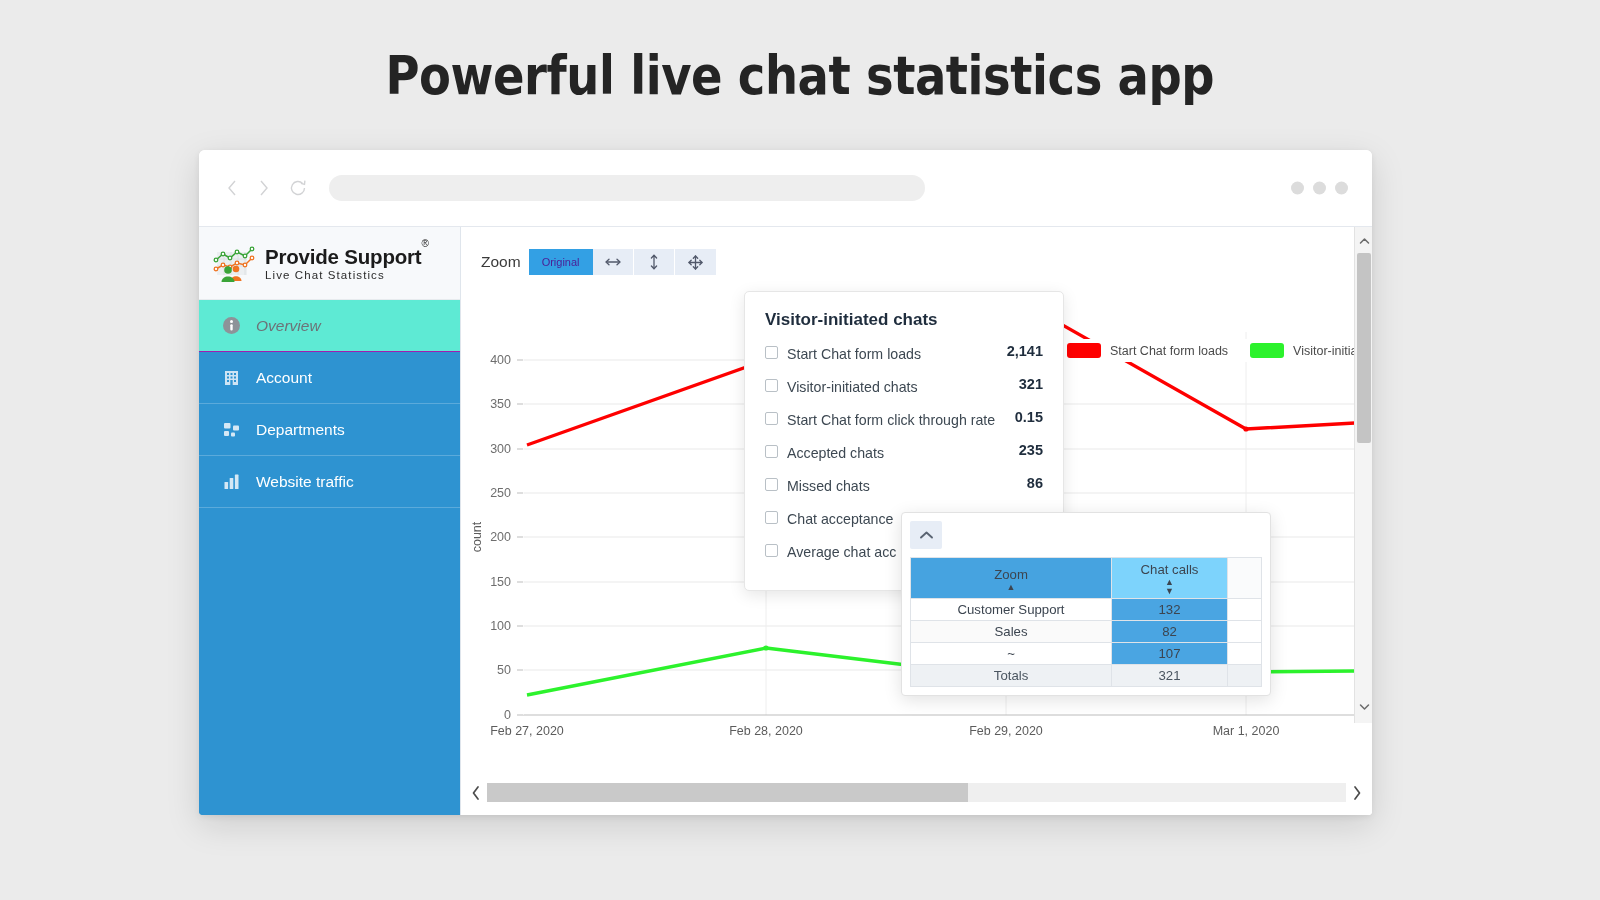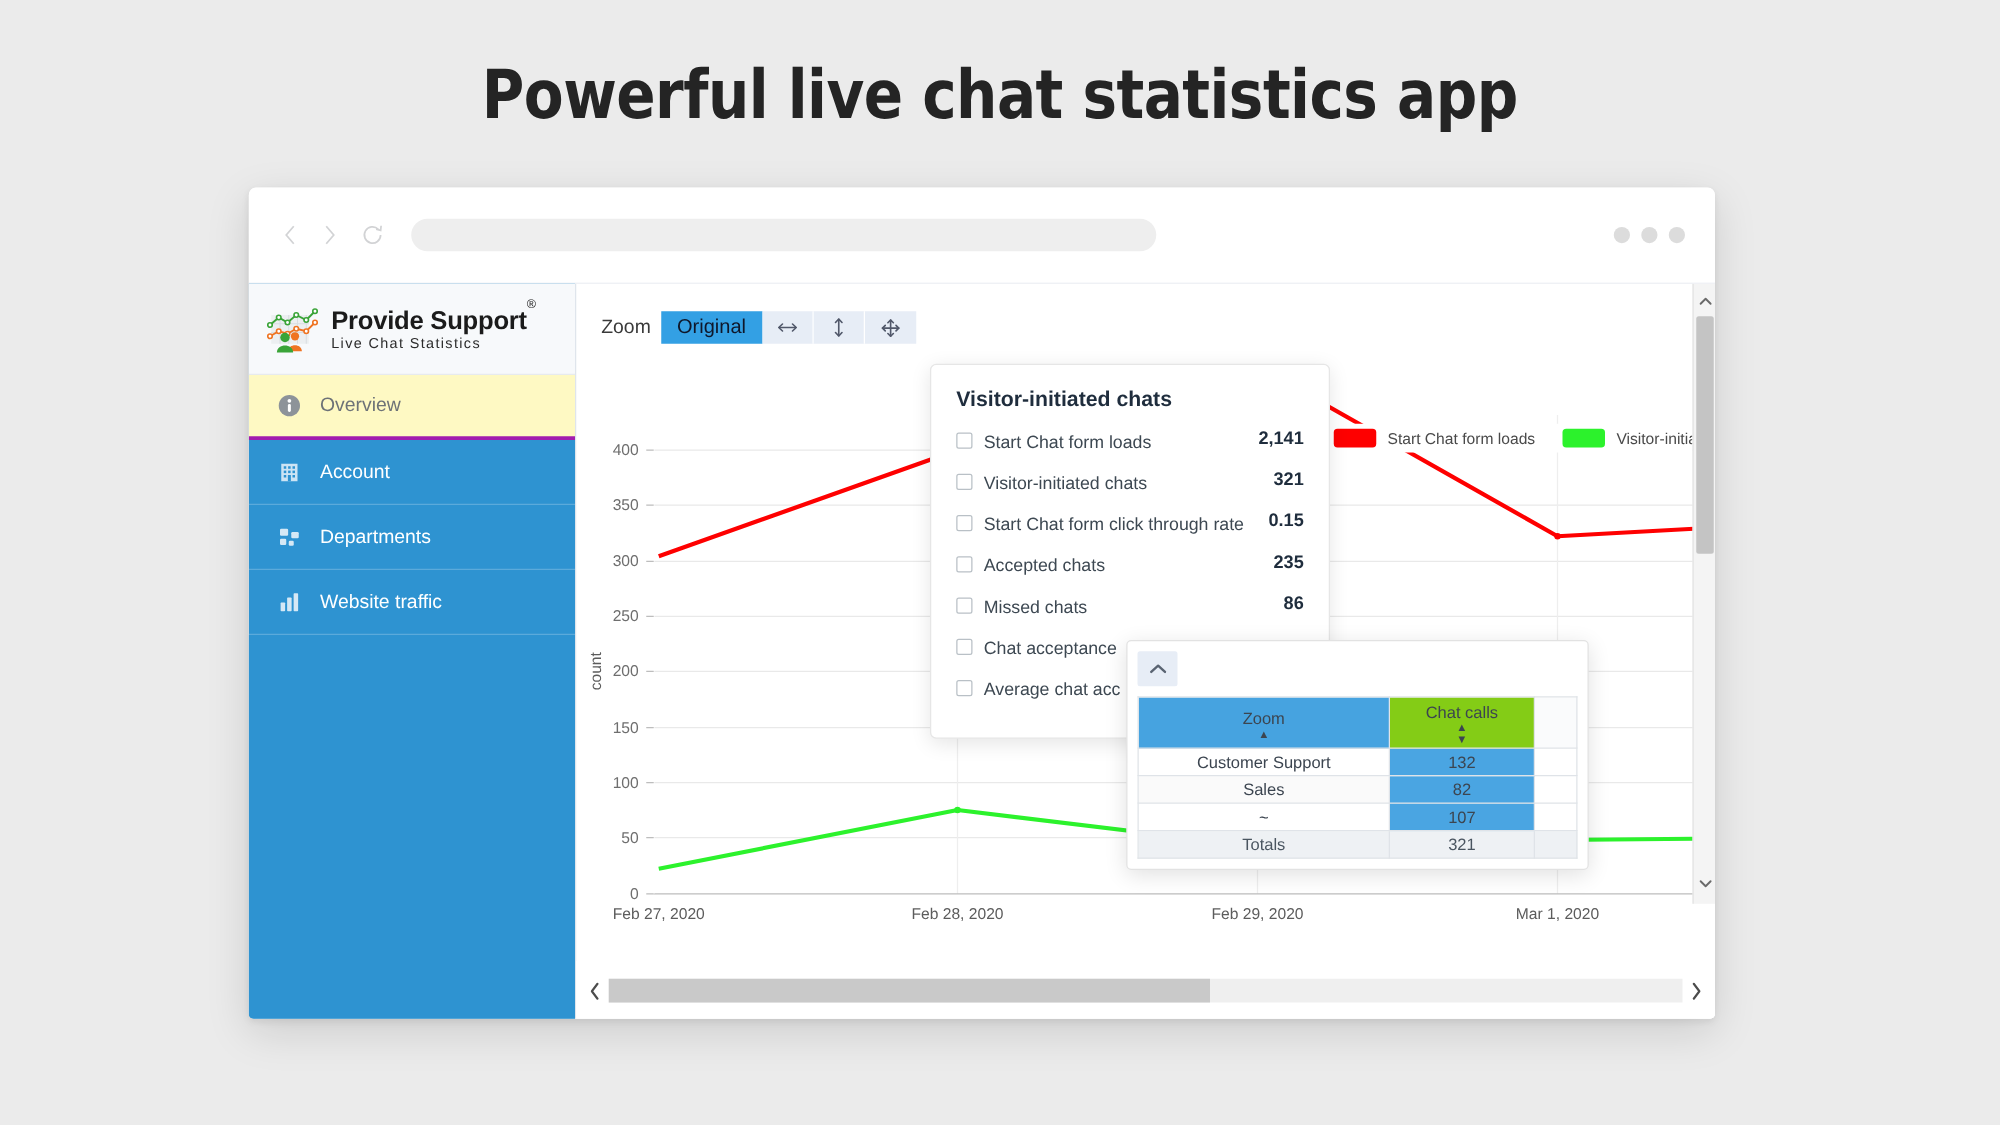--- a/index.html
+++ b/index.html
@@ -97,23 +97,24 @@
   .nav-item {
     height: 52px;
     display: flex; align-items: center;
     padding-left: 19px;
     color: #ffffff;
     font-size: 15.5px;
     border-bottom: 1px solid rgba(255,255,255,.22);
     cursor: pointer;
   }
   .nav-item.active {
-    background: #fef9c3;
+    background: #5eead4;
     color: #6d7277;
-    border-bottom: 3px solid #a21caf;
+    border-bottom: 1px solid #a21caf;
+    font-style: italic;
   }
   .nav-ico {
     width: 26px; flex: 0 0 26px;
     margin-right: 12px;
     display: flex; align-items: center; justify-content: center;
     opacity: .9;
   }
   .nav-item.active .nav-ico { opacity: 1; }
   .sidebar-filler { flex: 1 1 auto; background: #2e93d1; }
 
@@ -136,21 +137,21 @@
   }
   .zoom-label { margin-right: 8px; }
   .zbtn {
     height: 26px; min-width: 41px;
     background: #e7edf6;
     display: flex; align-items: center; justify-content: center;
     color: #51586a; font-size: 13px;
     border-right: 1px solid #ffffff;
     cursor: pointer;
   }
-  .zbtn.on { background: #33a0e4; color: #0f172a; padding: 0 13px; font-size: 16px; border-right: none; }
+  .zbtn.on { background: #33a0e4; color: #4c1d95; padding: 0 13px; font-size: 11px; border-right: none; }
   .zbtn:last-child { border-right: none; }
 
   
   .chart-wrap { position: absolute; left: 0; top: 0; right: 18px; bottom: 46px; }
   .chart-svg { position: absolute; left: 0; top: 0; }
 
   .legend {
     position: absolute; right: 0px; top: 112px;
     display: flex; align-items: center; gap: 9px;
     background: #fff; padding: 4px 0 4px 8px;
@@ -215,21 +216,21 @@
   }
   table.dt { width: 100%; border-collapse: collapse; font-size: 13.2px; }
   table.dt th, table.dt td {
     border: 1px solid #dfe3e8;
     text-align: center;
     padding: 3px 4px;
     color: #3c4550;
   }
   table.dt th { font-weight: 400; padding: 4px 4px 2px 4px; }
   th.sorted { background: #46a3e0; color: #fff; border-color: #46a3e0; }
-  th.plain  { background: #84cc16; color: #3c4550; margin-left: 12px; }
+  th.plain  { background: #7dd3fc; color: #3c4550; margin-left: 12px; }
   th.blank  { background: #fafbfc; width: 34px; }
   .sort-caret { font-size: 9px; line-height: 9px; display: block; margin-top: 1px; }
   td.hl { background: #4aa5e2; color: #ffffff; }
   td.name { background: #ffffff; }
   td.name.alt { background: #fafafa; }
   tr.totals td { background: #eef1f4; color: #4a5560; }
   td.empty { background: #ffffff; }
 
   
   .vscroll {

